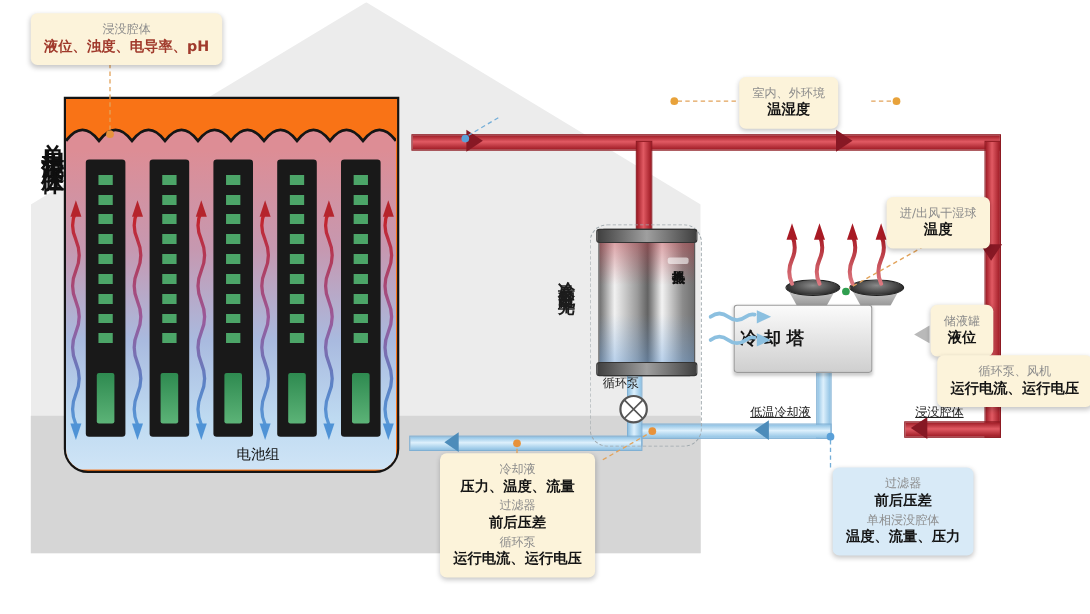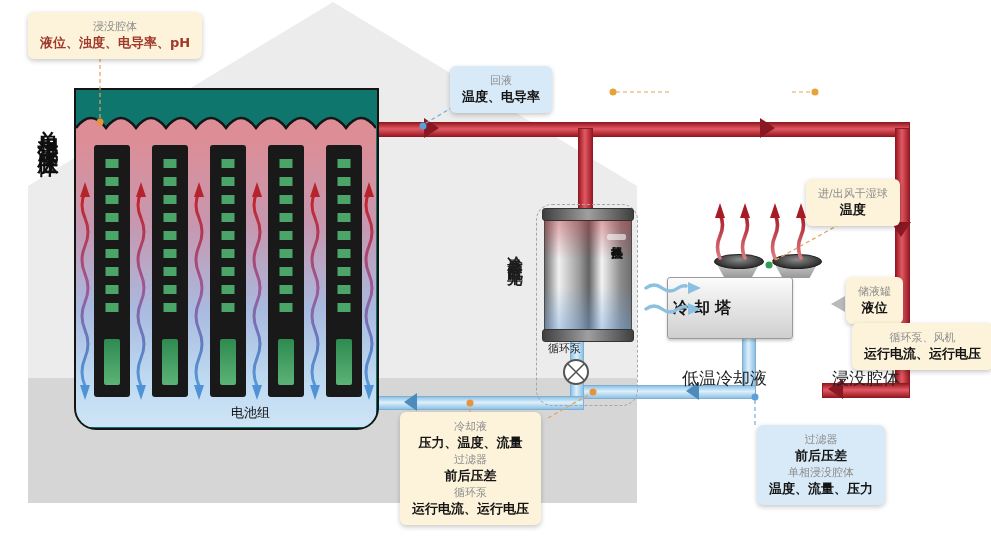--- a/index.html
+++ b/index.html
@@ -14,21 +14,21 @@
   .pipe.hot{background:linear-gradient(180deg,#9e1b25,#e15a63 45%,#9e1b25);border:1px solid #8e1a22;}
   .pipe.hot.v{background:linear-gradient(90deg,#9e1b25,#e15a63 45%,#9e1b25);}
   .pipe.cold{background:linear-gradient(180deg,#8fc2e4,#ddf0fc 45%,#8fc2e4);border:1px solid #7fb0d4;}
   .pipe.cold.v{background:linear-gradient(90deg,#8fc2e4,#ddf0fc 45%,#8fc2e4);}
   .tri{position:absolute;width:0;height:0;z-index:3;}
   .tri-r-red{border-top:10px solid transparent;border-bottom:10px solid transparent;border-left:15px solid #871824;}
   .tri-d-red{border-left:10px solid transparent;border-right:10px solid transparent;border-top:15px solid #871824;}
   .tri-l-red{border-top:10px solid transparent;border-bottom:10px solid transparent;border-right:15px solid #871824;}
   .tri-l-blue{border-top:9px solid transparent;border-bottom:9px solid transparent;border-right:13px solid #4d8cba;}
   
-  .tank{position:absolute;left:74px;top:88px;width:305px;height:342px;background:#0f766e;
+  .tank{position:absolute;left:58px;top:88px;width:305px;height:342px;background:#f97316;
         border:2.5px solid #141414;border-radius:0 0 22px 22px;z-index:4;box-sizing:border-box;overflow:hidden;}
   .tank svg{position:absolute;left:0;top:0;}
   .rack{position:absolute;top:55px;width:36px;height:252px;background:#191919;border-radius:3px;z-index:3;}
   .rack::before{content:"";position:absolute;left:50%;transform:translateX(-50%);top:14px;width:13px;height:158px;
         background:repeating-linear-gradient(180deg,#4ca568 0 9px,rgba(0,0,0,0) 9px 18px);}
   .rack::after{content:"";position:absolute;left:50%;transform:translateX(-50%);bottom:12px;width:16px;height:46px;
         background:linear-gradient(180deg,#2e8a50,#5cb377);border-radius:2px;}
   .tank-caption{position:absolute;left:58%;bottom:6px;transform:translateX(-50%);font-size:13px;color:#111;z-index:5;}
   
   .cdu{position:absolute;left:536px;top:204px;width:100px;height:200px;border:1.6px dashed #9fa8ad;border-radius:16px;z-index:4;}
@@ -57,21 +57,21 @@
       clip-path:polygon(8% 0,92% 0,76% 100%,24% 100%);}
   .fan-top{position:absolute;width:48px;height:13px;border-radius:50%;z-index:6;border:1px solid #1f1f1f;
       background:radial-gradient(ellipse at 50% 35%,#8a8a8a,#2c2c2c 75%);}
   
   .box{position:absolute;border-radius:6px;box-shadow:0 2px 5px rgba(0,0,0,.22);padding:7px 12px;text-align:center;
        white-space:nowrap;z-index:10;}
   .cream{background:#fcf3da;} .bluebox{background:#d8eaf7;}
   .bt{font-size:11px;color:#8c8c8c;line-height:15px;}
   .bv{font-size:13px;font-weight:700;color:#141414;line-height:18px;}
   .bv.red{color:#a03a2c;text-align:right;}
-  .flow-note{position:absolute;font-size:17px;color:#222;z-index:9;}
+  .flow-note{position:absolute;font-size:11px;color:#222;z-index:9;text-decoration:underline;}
   .overlay{position:absolute;inset:0;z-index:8;pointer-events:none;}
   .deco{position:absolute;z-index:6;pointer-events:none;}
 </style>
 </head>
 <body>
 
 <div class="stage">
 
   <div class="house"></div>
   <div class="floor"></div>
@@ -210,25 +210,25 @@
     <circle cx="593" cy="392" r="3.5" fill="#e8923a"></circle>
     <circle cx="755" cy="397" r="3.5" fill="#5aa0d8"></circle>
     <polygon points="845,296 845,312 831,304" fill="#b9b9b9"></polygon>
   </svg>
 
   <div class="box cream" style="left:28px;top:12px">
     <div class="bt">浸没腔体</div>
     <div class="bv red">液位、浊度、电导率、pH</div>
   </div>
 
-  <div class="box bluebox" style="left:450px;top:66px">
-    <div class="bt">回液</div>
-    <div class="bv">温度、电导率</div>
-  </div>
-
+
+  <div class="box cream" style="left:672px;top:70px">
+    <div class="bt">室内、外环境</div>
+    <div class="bv">温湿度</div>
+  </div>
 
   <div class="box cream" style="left:846px;top:277px">
     <div class="bt">储液罐</div>
     <div class="bv">液位</div>
   </div>
 
   <div class="box cream" style="left:806px;top:179px">
     <div class="bt">进/出风干湿球</div>
     <div class="bv">温度</div>
   </div>

